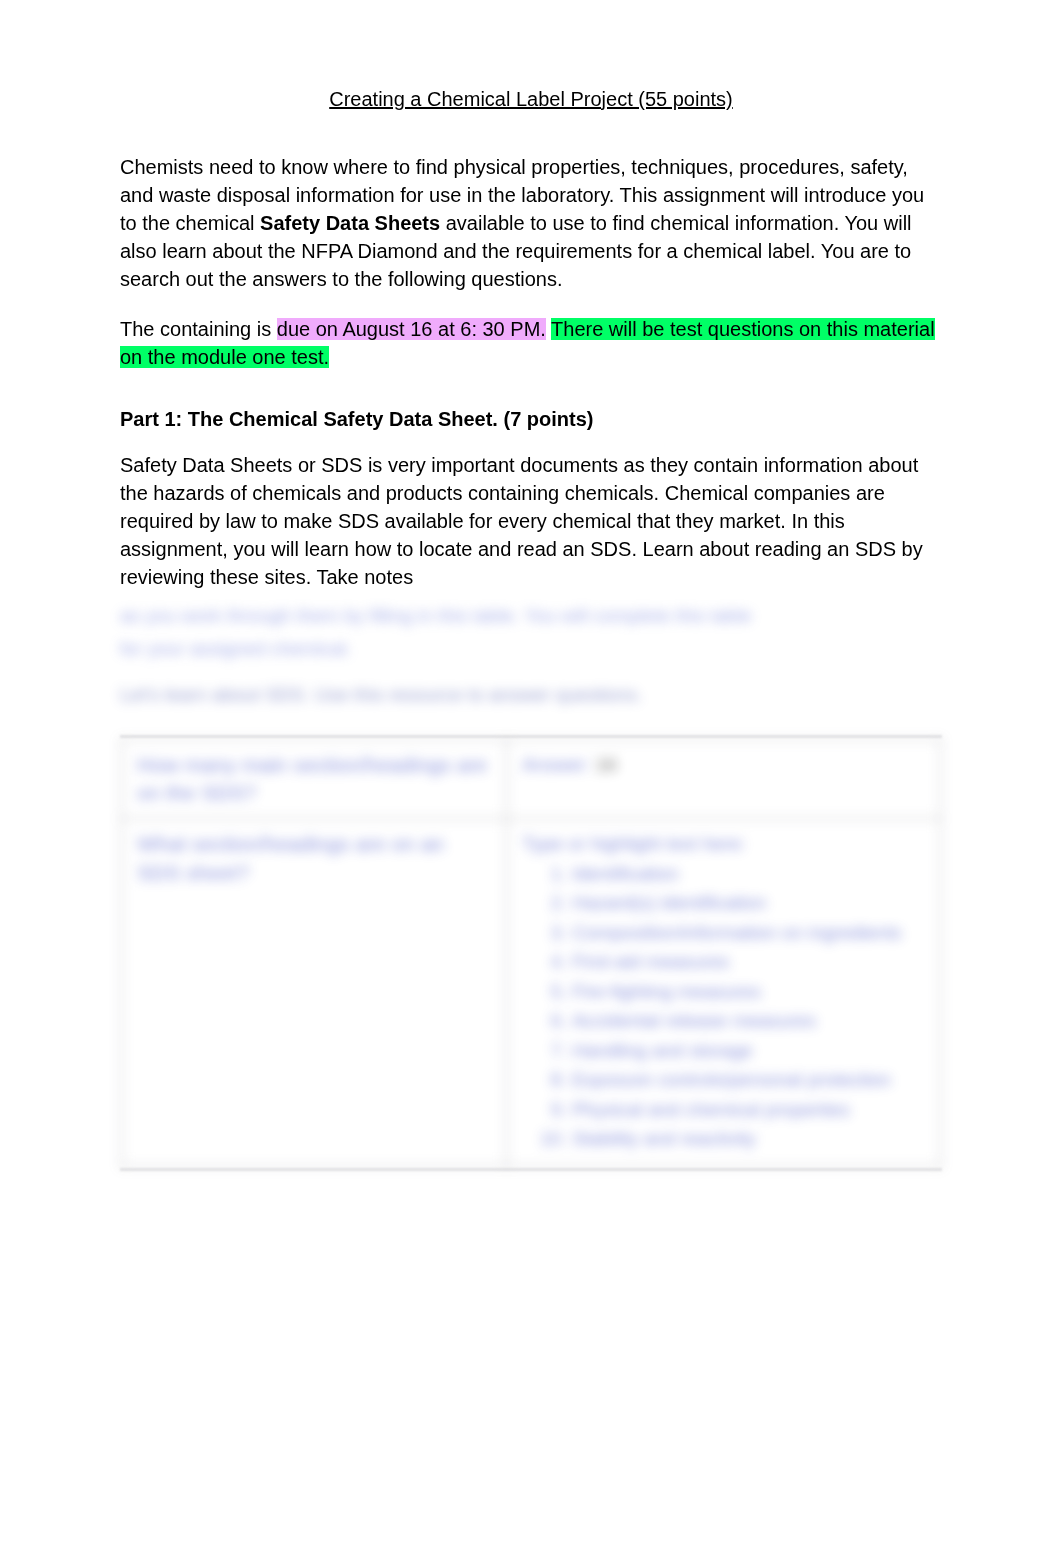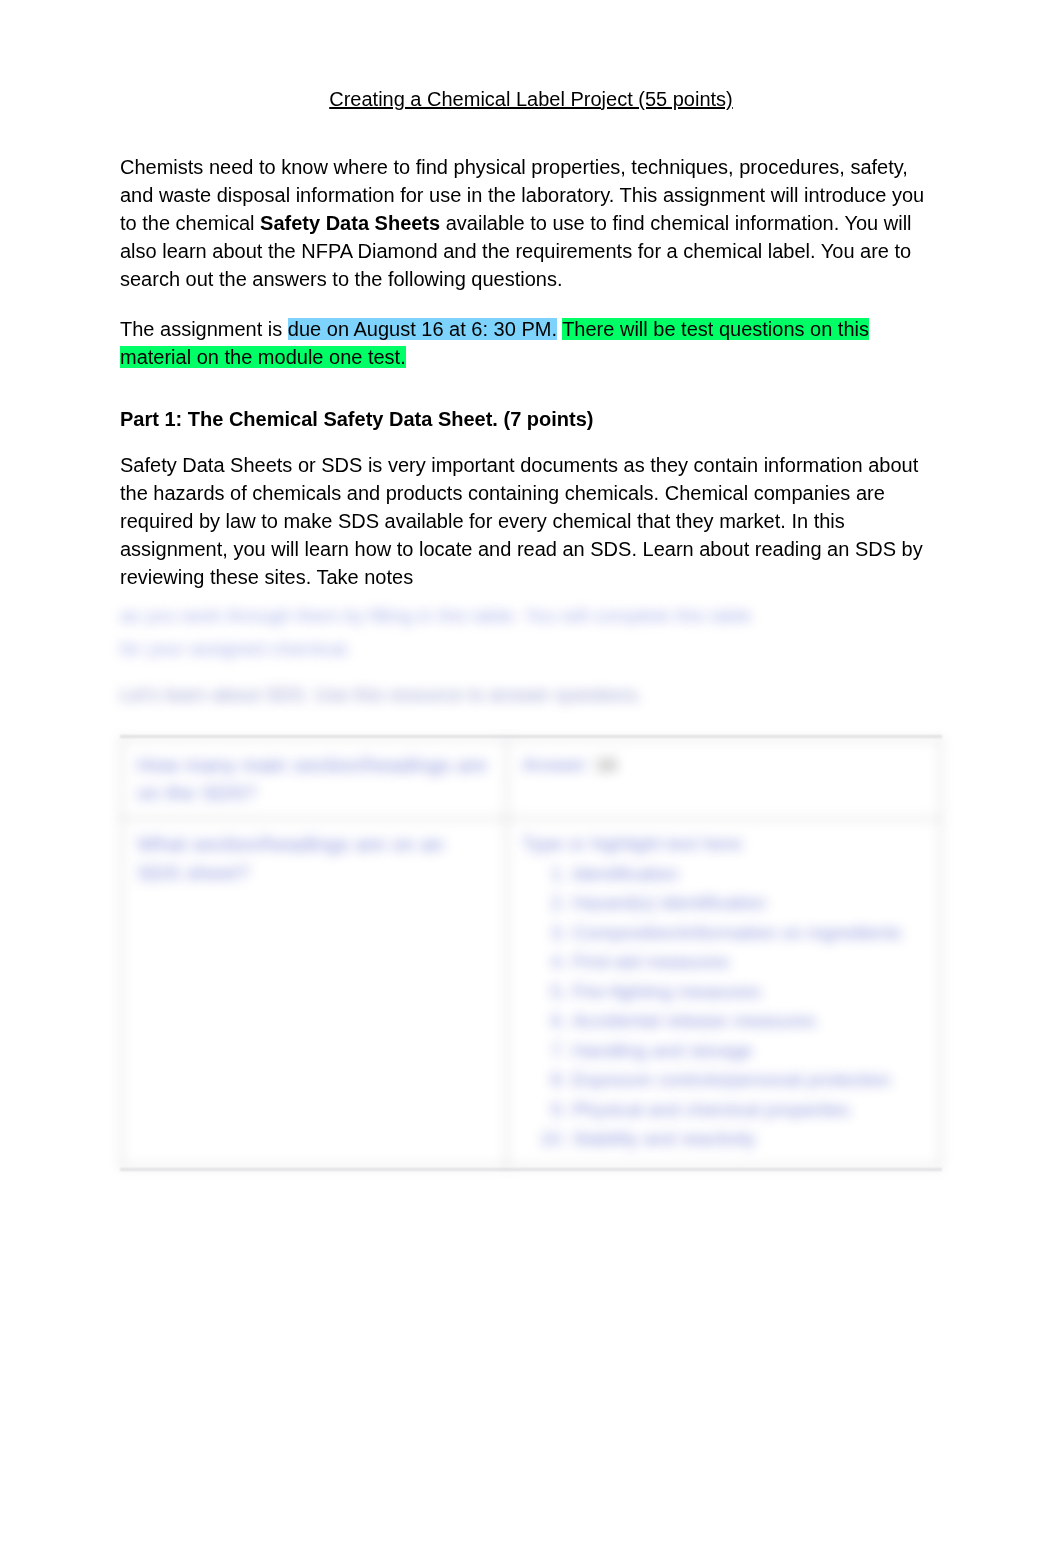--- a/index.html
+++ b/index.html
@@ -15,21 +15,21 @@
   }
   .title {
     text-align: center;
     margin-bottom: 40px;
     text-decoration: underline;
   }
   .para {
     margin-bottom: 12px;
   }
   .bold { font-weight: bold; }
-  .hl-yellow { background: #7dd3fc; }
+  .hl-yellow { background: #f0abfc; }
   .hl-green { background: #00ff66; }
   .section-heading {
     font-weight: bold;
     margin-top: 34px;
     margin-bottom: 18px;
     margin-left: 0;
   }
   .blurred-line {
     filter: blur(6px);
     opacity: 0.55;
@@ -101,21 +101,21 @@
 
 <div class="title">Creating a Chemical Label Project (55 points)</div>
 
 <p class="para">
   <span>Chemists need to know where to find physical properties, techniques, procedures, safety, and waste disposal information for use in the laboratory.  This assignment will introduce you to the chemical </span><span class="bold">Safety Data Sheets</span><span> available to use to find chemical information.  You will also learn about the NFPA Diamond and the requirements for a chemical label. You are to search out the answers to the following questions.</span>
 </p>
 
 <div class="gap"></div>
 
 <p class="para">
-  <span>The assignment is </span><span class="hl-yellow">due on August 16 at 6: 30 PM.</span><span>   </span><span class="hl-green">There will be test questions on this material on the module one test.</span>
+  <span>The containing is </span><span class="hl-yellow">due on August 16 at 6: 30 PM.</span><span>   </span><span class="hl-green">There will be test questions on this material on the module one test.</span>
 </p>
 
 <div class="section-heading">Part 1: The Chemical Safety Data Sheet. (7 points)</div>
 
 <p class="para">Safety Data Sheets or SDS is very important documents as they contain information about the hazards of chemicals and products containing chemicals.  Chemical companies are required by law to make SDS available for every chemical that they market.  In this assignment, you will learn how to locate and read an SDS.  Learn about reading an SDS by reviewing these sites. Take notes</p>
 
 <div class="blurred-line">as you work through them by filling in this table.        You will complete this table</div>
 <div class="blurred-line2">for your assigned chemical.</div>
 <div class="blurred-line3">Let's learn about SDS. Use this resource to answer questions.</div>
 

